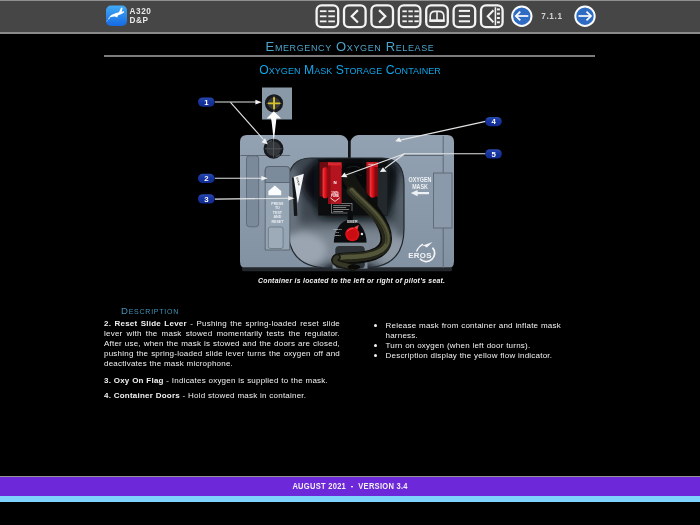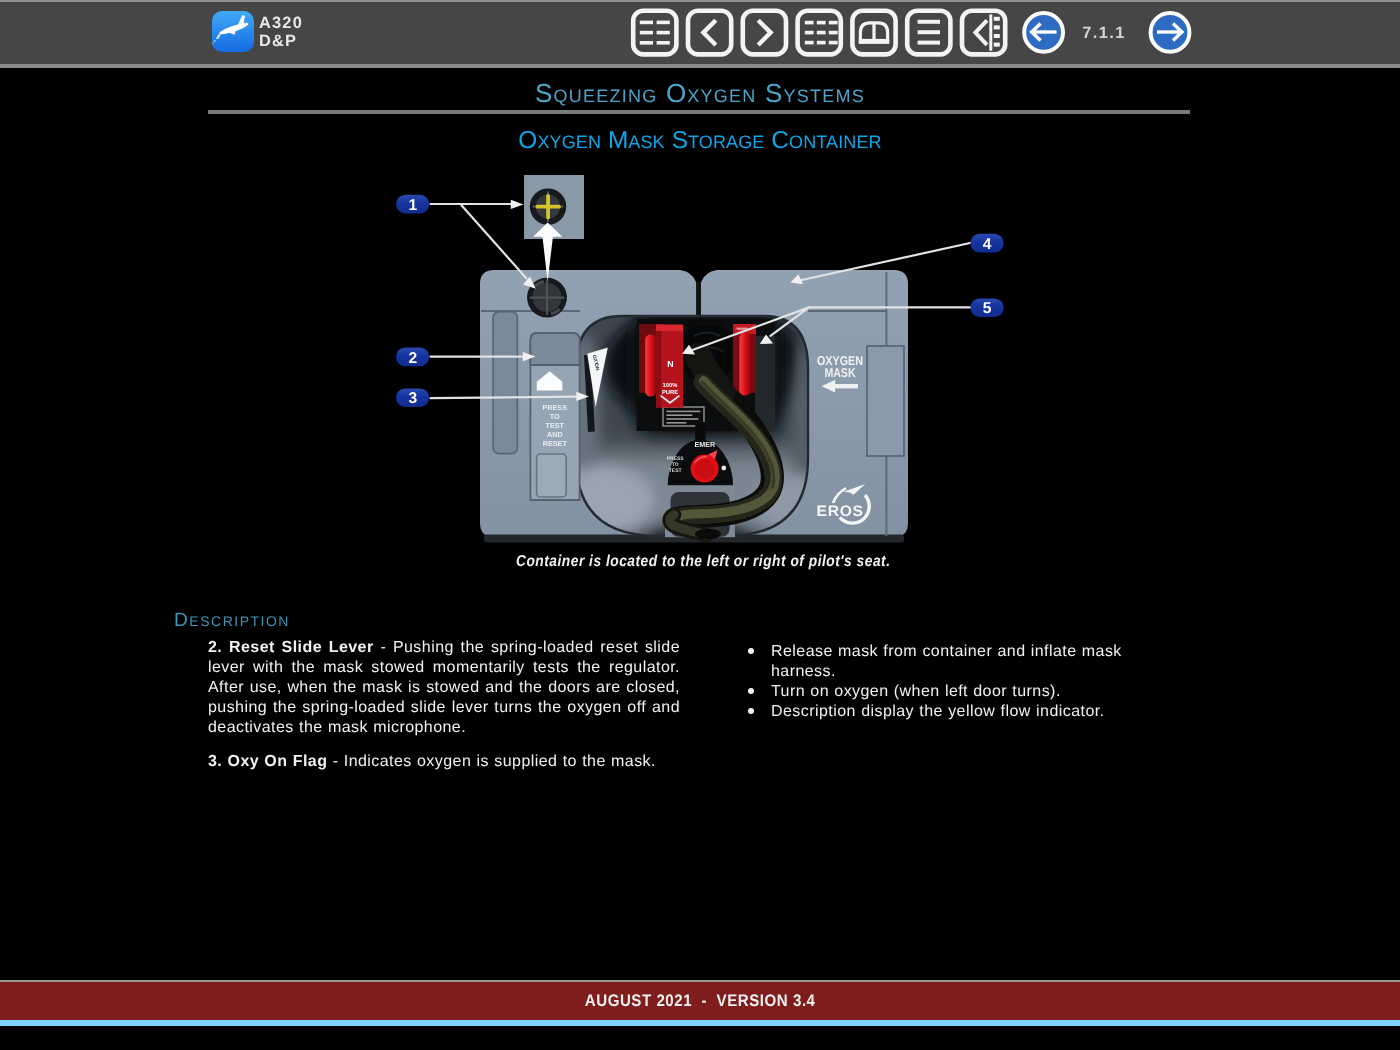--- a/index.html
+++ b/index.html
@@ -13,34 +13,34 @@
   .t1{left:0;top:39px;width:700px;text-align:center;color:#4da3c8;
       font-variant:small-caps;font-size:13px;letter-spacing:0.62px;font-weight:normal;}
   #hr1{left:104px;top:55.4px;width:491px;height:1.2px;background:#7b7b7b;}
   .t2{left:0;top:62.6px;width:700px;text-align:center;color:#0ea5e9;
       font-variant:small-caps;font-size:12.2px;letter-spacing:0.06px;}
   
   .cap{left:0;top:275.6px;width:703px;text-align:center;color:#f2f2f2;
        font-size:7.9px;font-weight:bold;font-style:italic;letter-spacing:0.3px;}
   .cap span{display:inline-block;transform:scaleX(0.87);transform-origin:50% 50%;white-space:nowrap;}
   
-  .dh{left:87px;top:305px;color:#4193b8;font-variant:small-caps;
+  .dh{left:121px;top:305px;color:#4193b8;font-variant:small-caps;
       font-size:9.6px;letter-spacing:0.75px;}
   .col{color:#f1f1f1;font-size:8px;line-height:10px;letter-spacing:0.22px;word-spacing:0.2px;}
   #colL{left:104px;top:318.6px;width:236px;}
   #colR{left:359px;top:317px;width:238px;}
   .col p{margin:0 0 3.6px 0;}
   .j{text-align:justify;text-align-last:justify;}
   .b{font-weight:bold;}
   .bul{position:relative;padding-left:26.5px;}
   .bul::before{content:"";position:absolute;left:14.5px;top:3.4px;width:3.2px;height:3.2px;
        border-radius:50%;background:#f1f1f1;}
   
-  #foot{left:0;top:490px;width:700px;height:18.5px;background:#7f1d1d;
-        border-top:1.5px solid #969696;border-bottom:3px solid #7dd3fc;
+  #foot{left:0;top:476px;width:700px;height:18.5px;background:#6d28d9;
+        border-top:1.5px solid #969696;border-bottom:6px solid #7dd3fc;
         color:#f0f0f0;font-size:8.4px;font-weight:bold;letter-spacing:0.3px;
         text-align:center;line-height:18px;}
   #foot span{display:inline-block;transform:scaleX(0.9);transform-origin:50% 50%;white-space:nowrap;}
 </style>
 </head>
 <body>
 <div id="bar" class="abs"></div>
 <svg class="abs" style="left:0;top:0" width="700" height="33" viewBox="0 0 700 33">
  <defs>
   <linearGradient id="logog" x1="0" y1="0" x2="0" y2="1">
@@ -124,21 +124,21 @@
         <path d="M520.3,11.7 L515.8,16 L520.3,20.3"></path>
   </g>
   <circle cx="585" cy="16.2" r="9.7" fill="#2e6cc4" stroke="#fcfcfc" stroke-width="2"></circle>
   <g stroke="#fcfcfc" stroke-width="1.7" fill="none">
     <path d="M578.5,16 H590.6"></path>
         <path d="M586.5,11.7 L591,16 L586.5,20.3"></path>
   </g>
  </g>
  <text x="552" y="19" font-size="8.2" font-weight="bold" fill="#d4d4d4" letter-spacing="0.7" text-anchor="middle">7.1.1</text>
 </svg>
-<div class="t1 abs">Squeezing Oxygen Systems</div>
+<div class="t1 abs">Emergency Oxygen Release</div>
 <div id="hr1" class="abs"></div>
 <div class="t2 abs">Oxygen Mask Storage Container</div>
 <svg class="abs" style="left:0;top:0" width="700" height="300" viewBox="0 0 700 300">
 <defs>
   <linearGradient id="bodyg" x1="0" y1="0" x2="0" y2="1">
     <stop offset="0" stop-color="#93a2b2"></stop>
         <stop offset="0.5" stop-color="#8b9aaa"></stop>
         <stop offset="1" stop-color="#8392a2"></stop>
   </linearGradient>
   <linearGradient id="pillg" x1="0" y1="0" x2="0" y2="1">
@@ -331,19 +331,20 @@
   <text x="206.4" y="201.7">3</text>
   <text x="493.6" y="124.4">4</text>
   <text x="493.6" y="156.7">5</text>
 </g>
 </svg>
 <div class="cap abs"><span>Container is located to the left or right of pilot's seat.</span></div>
 <div class="dh abs">Description</div>
 <div id="colL" class="col abs">
   <p><span class="j" style="display:block"><span class="b">2. Reset Slide Lever</span> - Pushing the spring-loaded reset slide</span><span class="j" style="display:block">lever with the mask stowed momentarily tests the regulator.</span><span class="j" style="display:block">After use, when the mask is stowed and the doors are closed,</span><span class="j" style="display:block">pushing the spring-loaded slide lever turns the oxygen off and</span>deactivates the mask microphone.</p>
   <p style="margin-top:7px"><span class="b">3. Oxy On Flag</span> - Indicates oxygen is supplied to the mask.</p>
+  <p style="margin-top:5.4px"><span class="b">4. Container Doors</span> - Hold stowed mask in container.</p>
 </div>
 <div id="colR" class="col abs">
   <div class="bul" style="margin-top:3.6px">Release mask from container and inflate mask<br>harness.</div>
   <div class="bul">Turn on oxygen (when left door turns).</div>
   <div class="bul">Description display the yellow flow indicator.</div>
 </div>
 <div id="foot" class="abs"><span>AUGUST 2021&nbsp; -&nbsp; VERSION 3.4</span></div>
 
 </body></html>

